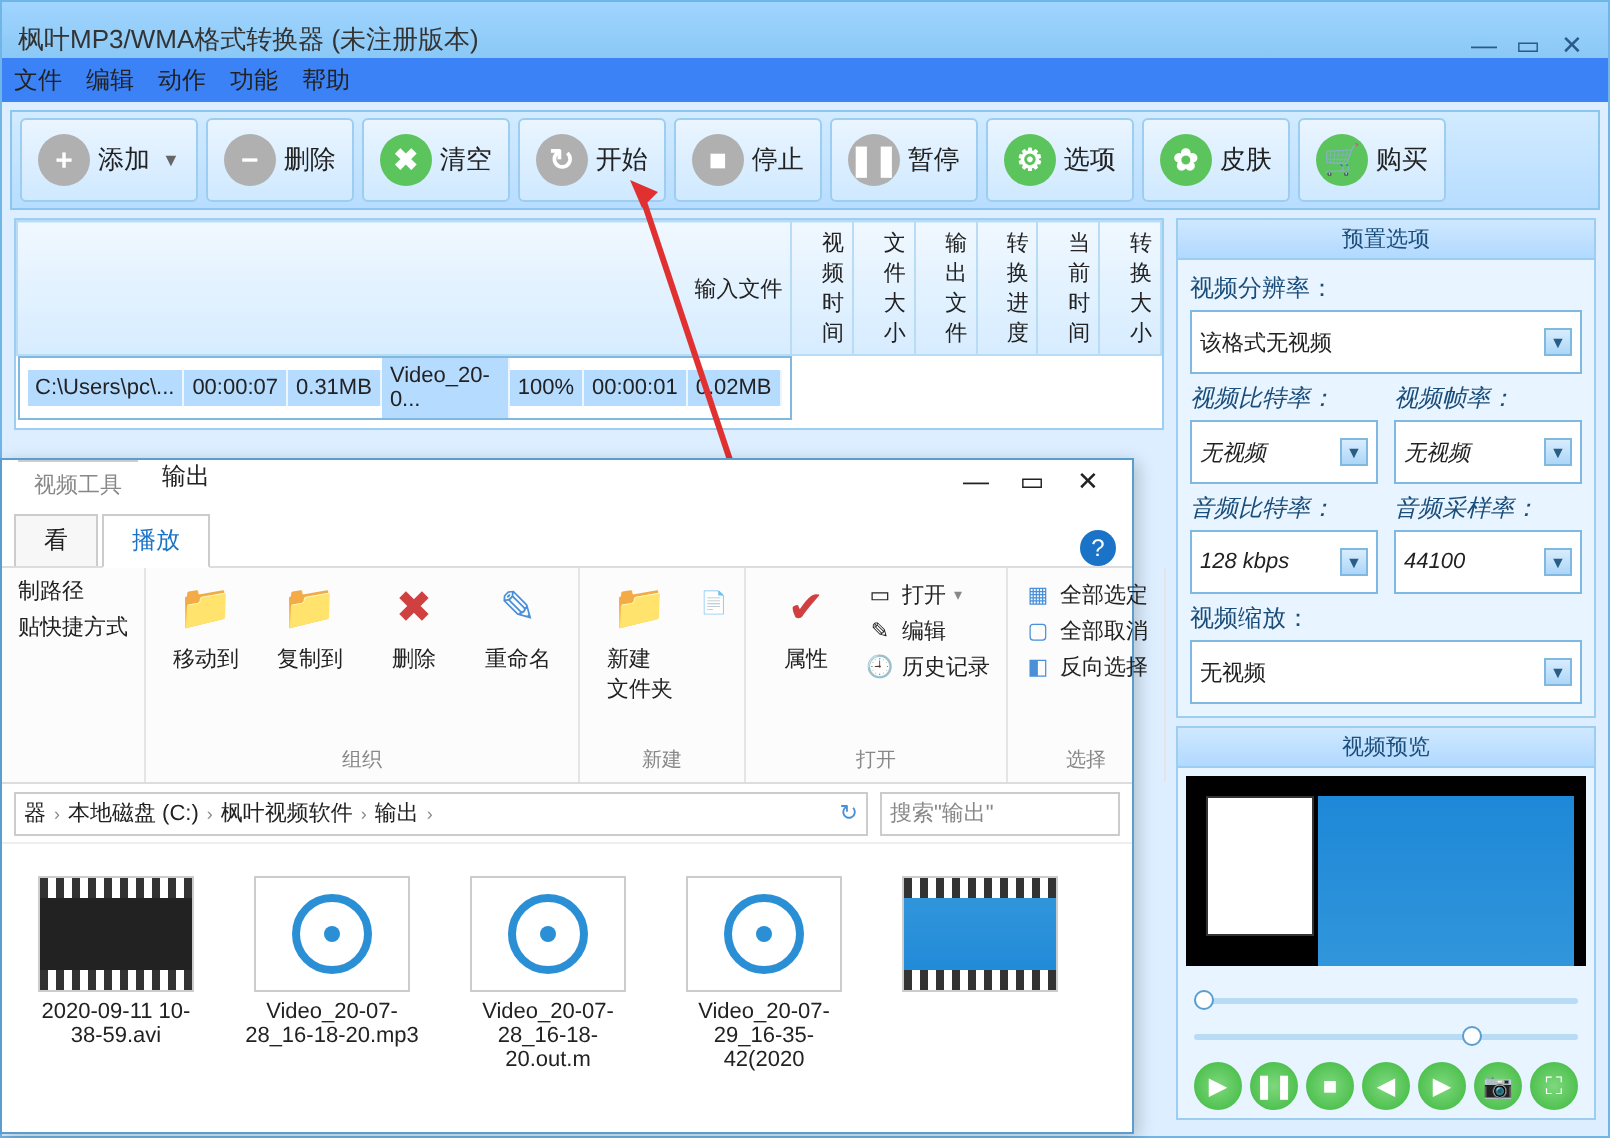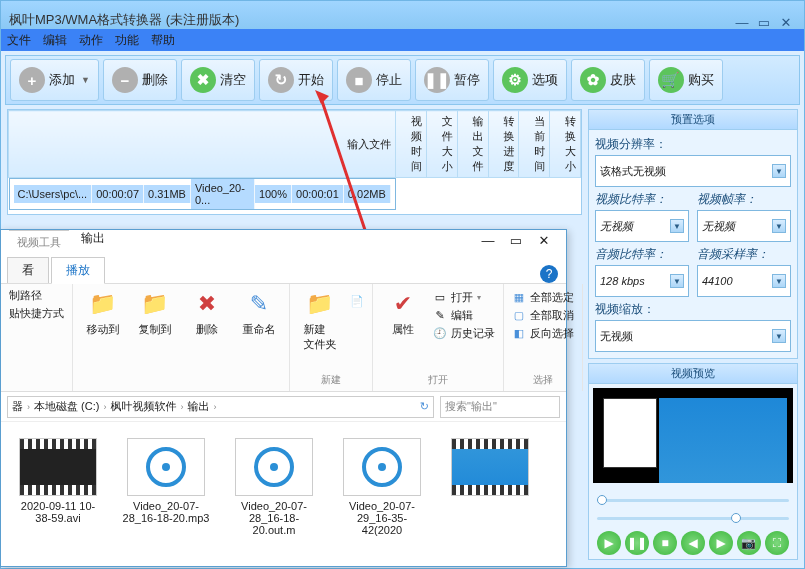--- a/index.html
+++ b/index.html
@@ -287,20 +287,21 @@
           </div>
         <div class="rbig">
             <span class="ricon" style="color:#d04040">✖</span>
             <span>删除</span>
           </div>
         <div class="rbig">
             <span class="ricon" style="color:#4a90d9">✎</span>
             <span>重命名</span>
           </div>
       </div>
+      <div class="gtitle">组织</div>
     </div>
     <div class="rgroup">
       <div class="rrow">
         <div class="rbig">
             <span class="ricon" style="color:#e8b743">📁</span>
             <span style="white-space:pre">新建
 文件夹</span>
           </div>
         <div class="rsmall" style="padding-top:6px">
             <div class="rsm">

